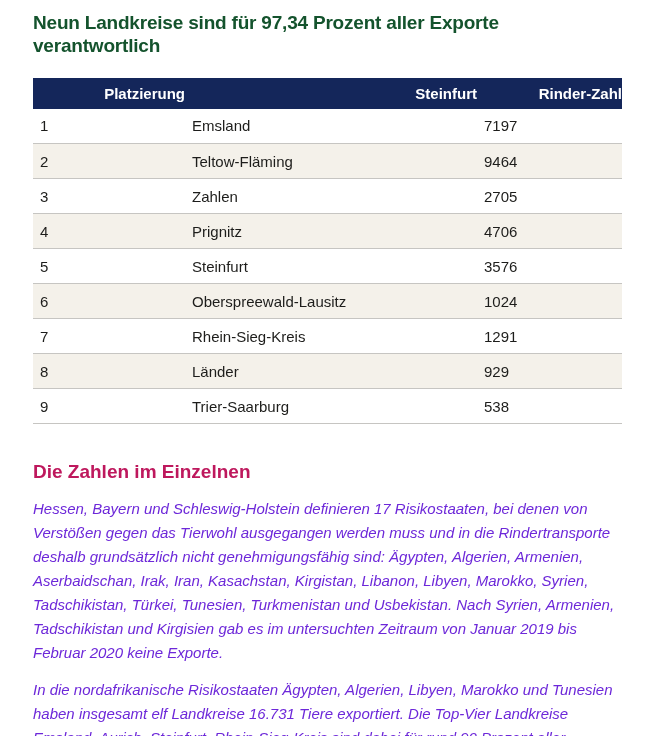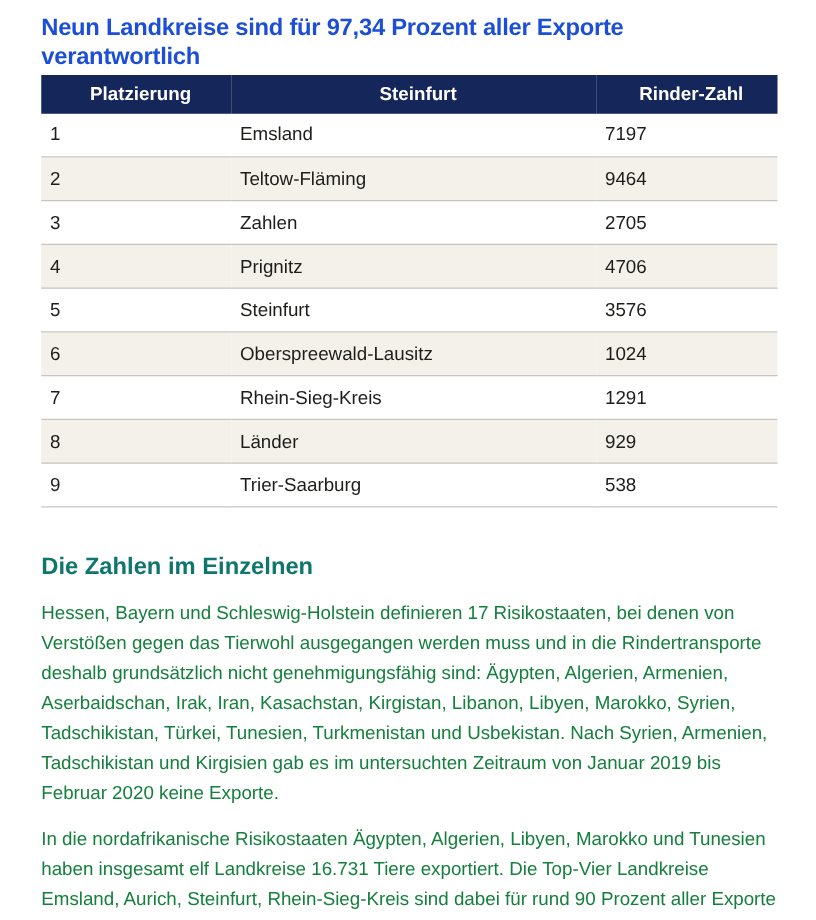--- a/index.html
+++ b/index.html
@@ -12,64 +12,65 @@
     position: relative;
     width: 653px;
     height: 736px;
     background: #ffffff;
     overflow: hidden;
     padding: 12px 32px 0 33px;
   }
   .article-title {
     font-size: 19px;
     font-weight: bold;
-    color: #1d4ed8;
+    color: #14532d;
     letter-spacing: -0.2px;
     line-height: 1.2;
-    margin-bottom: 2px;
+    margin-bottom: 20px;
   }
   table.ranking {
     width: 589px;
     border-collapse: collapse;
     table-layout: fixed;
   }
   table.ranking th {
     background: #14265a;
     color: #ffffff;
     font-size: 15px;
     font-weight: bold;
-    text-align: center;
+    text-align: right;
     height: 31px;
     padding: 0 0 0 7px;
     vertical-align: middle;
   }
   table.ranking td {
     font-size: 15px;
     color: #1d1d1b;
     height: 35px;
     padding: 0 0 0 7px;
     vertical-align: middle;
     border-bottom: 1px solid #c6c5c2;
   }
   table.ranking tbody tr:nth-child(even) td {
     background: #f4f1ea;
   }
   .section-heading {
     font-size: 19px;
     font-weight: bold;
-    color: #0f766e;
+    color: #be185d;
     margin-top: 37px;
     margin-bottom: 14px;
   }
   .body-text p {
     font-size: 15px;
     line-height: 24px;
-    color: #15803d;
+    color: #6d28d9;
     margin-bottom: 13px;
     max-width: 590px;
+    font-style: italic;
   }
 </style>
 </head>
 <body>
 
 <div class="page">
 
   <h1 class="article-title">Neun Landkreise sind für 97,34 Prozent aller Exporte verantwortlich</h1>
 
   <table class="ranking">

